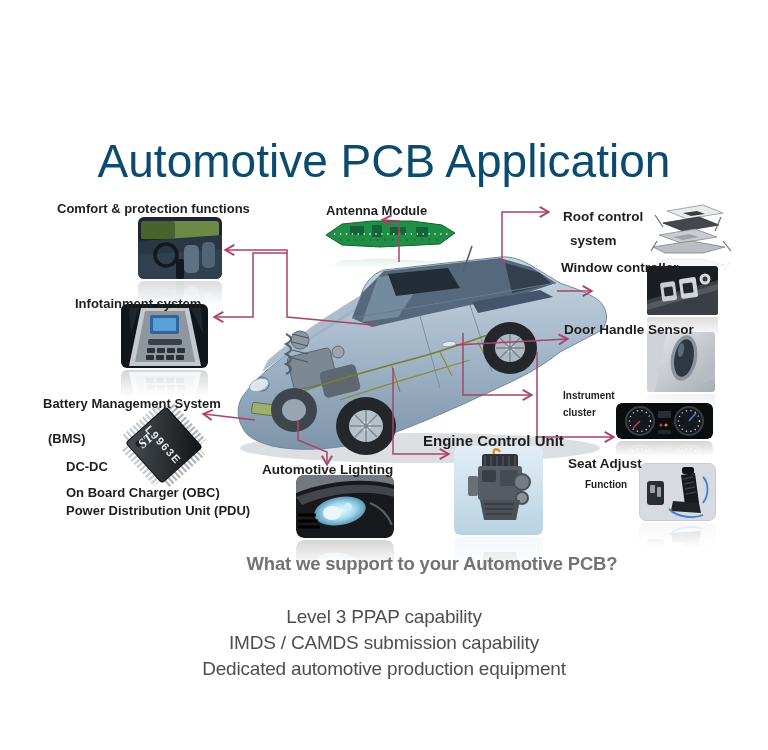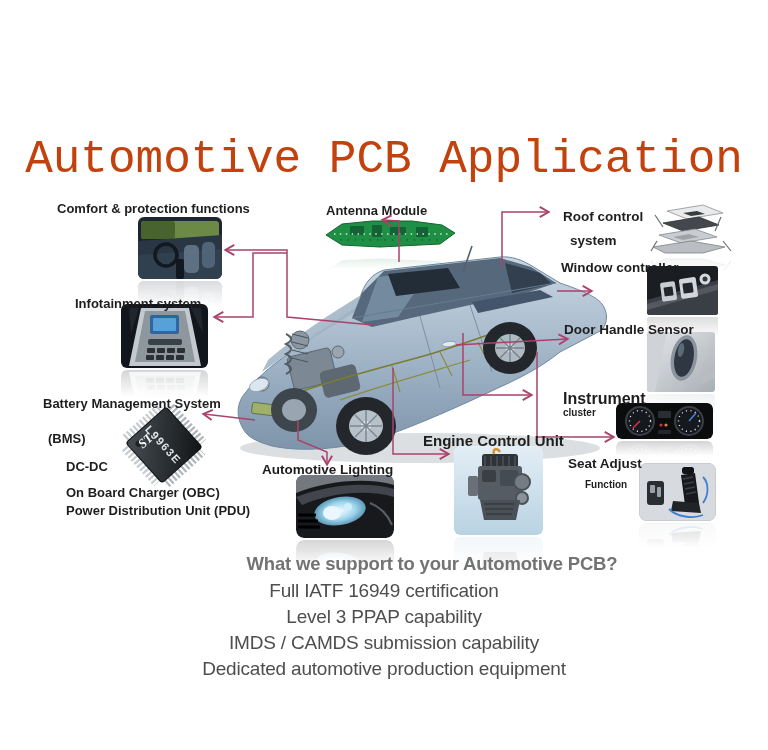--- a/index.html
+++ b/index.html
@@ -1,20 +1,20 @@
 <!DOCTYPE html>
 <html><head>
 <meta charset="utf-8">
 <style>
   html,body{margin:0;padding:0;background:#ffffff;}
   .stage{position:relative;width:768px;height:750px;background:#ffffff;overflow:hidden;
          font-family:"Liberation Sans",sans-serif;}
   .abs{position:absolute;}
   .title{position:absolute;left:0;top:134px;width:768px;text-align:center;
-         font-family:Liberation Mono, monospace;font-size:46px;font-weight:400;color:#c2410c;
+         font-family:Liberation Sans, sans-serif;font-size:46px;font-weight:400;color:#0c4a6e;
          letter-spacing:0px;}
   .lbl{position:absolute;font:700 13px/1.12 "Liberation Sans",sans-serif;color:#1e1e1e;
        white-space:nowrap;}
   .card{position:absolute;overflow:hidden;
         -webkit-box-reflect:below 2px linear-gradient(to bottom, rgba(0,0,0,0) 58%, rgba(0,0,0,0.18));}
   .card svg{display:block;}
   .chipwrap{position:absolute;}
   .chip-part{position:absolute;left:44px;top:20px;transform:rotate(48deg);transform-origin:0 0;
              font:700 11px "Liberation Sans",sans-serif;color:#dfe3e6;letter-spacing:1.5px;}
   .chip-brand{position:absolute;left:30px;top:30px;transform:rotate(-42deg);
@@ -325,24 +325,23 @@
   <div class="lbl" style="left:66px;top:504px;z-index:4;">Power Distribution Unit (PDU)</div>
 
   <div class="lbl" style="left:326px;top:204px;z-index:4;">Antenna Module</div>
   <div class="lbl" style="left:262px;top:462px;font-size:13.5px;z-index:4;">Automotive Lighting</div>
   <div class="lbl" style="left:423px;top:433px;font-size:15px;z-index:4;">Engine Control Unit</div>
 
   <div class="lbl" style="left:563px;top:209px;font-size:13.5px;z-index:4;">Roof control</div>
   <div class="lbl" style="left:570px;top:233px;font-size:13.5px;z-index:4;">system</div>
   <div class="lbl" style="left:561px;top:260px;font-size:13.5px;z-index:4;">Window controller</div>
   <div class="lbl" style="left:564px;top:322px;font-size:13.5px;z-index:4;">Door Handle Sensor</div>
-  <div class="lbl" style="left:563px;top:390px;font-size:16px;z-index:4;">Instrument</div>
+  <div class="lbl" style="left:563px;top:390px;font-size:10px;z-index:4;">Instrument</div>
   <div class="lbl" style="left:563px;top:407px;font-size:10px;z-index:4;">cluster</div>
   <div class="lbl" style="left:568px;top:456px;font-size:13.5px;z-index:4;">Seat Adjust</div>
   <div class="lbl" style="left:585px;top:479px;font-size:10px;z-index:4;">Function</div>
 
   <div class="support support-head" style="top:553px;z-index:4;">What we support to your Automotive PCB?</div>
-  <div class="support support-item" style="top:580px;z-index:4;">Full IATF 16949 certification</div>
   <div class="support support-item" style="top:606px;z-index:4;">Level 3 PPAP capability</div>
   <div class="support support-item" style="top:632px;z-index:4;">IMDS / CAMDS submission capability</div>
   <div class="support support-item" style="top:658px;z-index:4;">Dedicated automotive production equipment</div>
 
 </div>
 
 </body></html>

